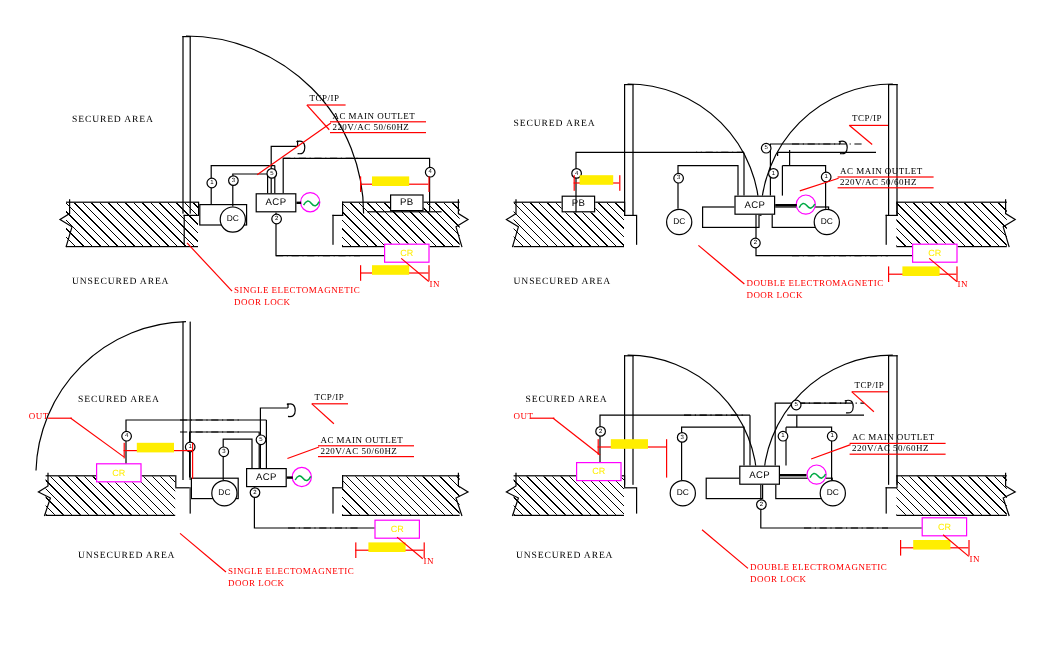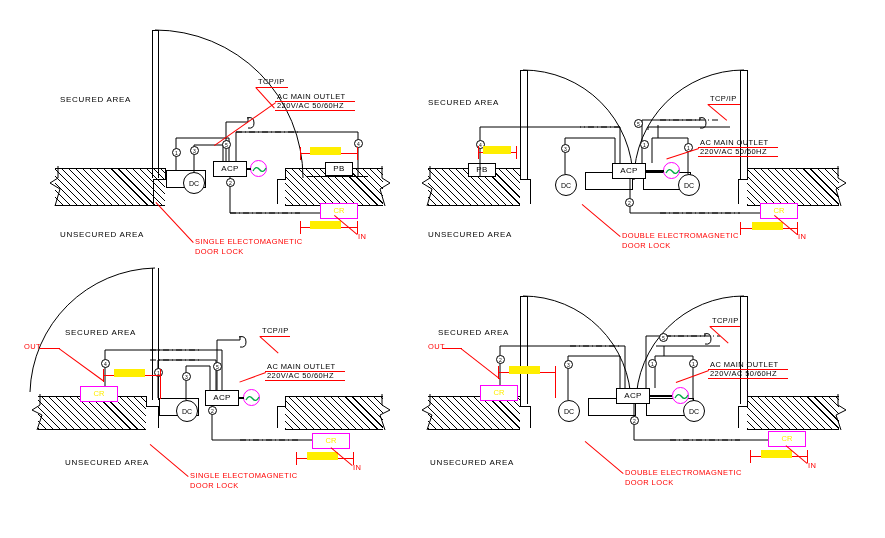--- a/index.html
+++ b/index.html
@@ -7,21 +7,21 @@
   body{width:885px;height:538px;overflow:hidden;
        font-family:"Liberation Sans","DejaVu Sans",sans-serif;}
   #sheet{position:relative;width:885px;height:538px;background:#ffffff;}
   .quad{position:absolute;}
 
   
   .ln{position:absolute;background:#000;}
   .hl{height:1px;}
   .vl{width:1px;}
   .txt{position:absolute;white-space:nowrap;font-size:7.5px;color:#000;
-       letter-spacing:.4px;font-family:Liberation Sans, sans-serif;}
+       letter-spacing:.4px;font-family:Liberation Serif, serif;}
   .txt.red-t{color:#ff0000;}
   .txt.area{font-size:8px;letter-spacing:.7px;}
 
   
   .wall{position:absolute;border-top:1px solid #000;border-bottom:1px solid #000;
         background-image:repeating-linear-gradient(45deg,
             #000 0px,#000 .8px,transparent .8px,transparent 5px);
         background-color:#fff;}
 
   

